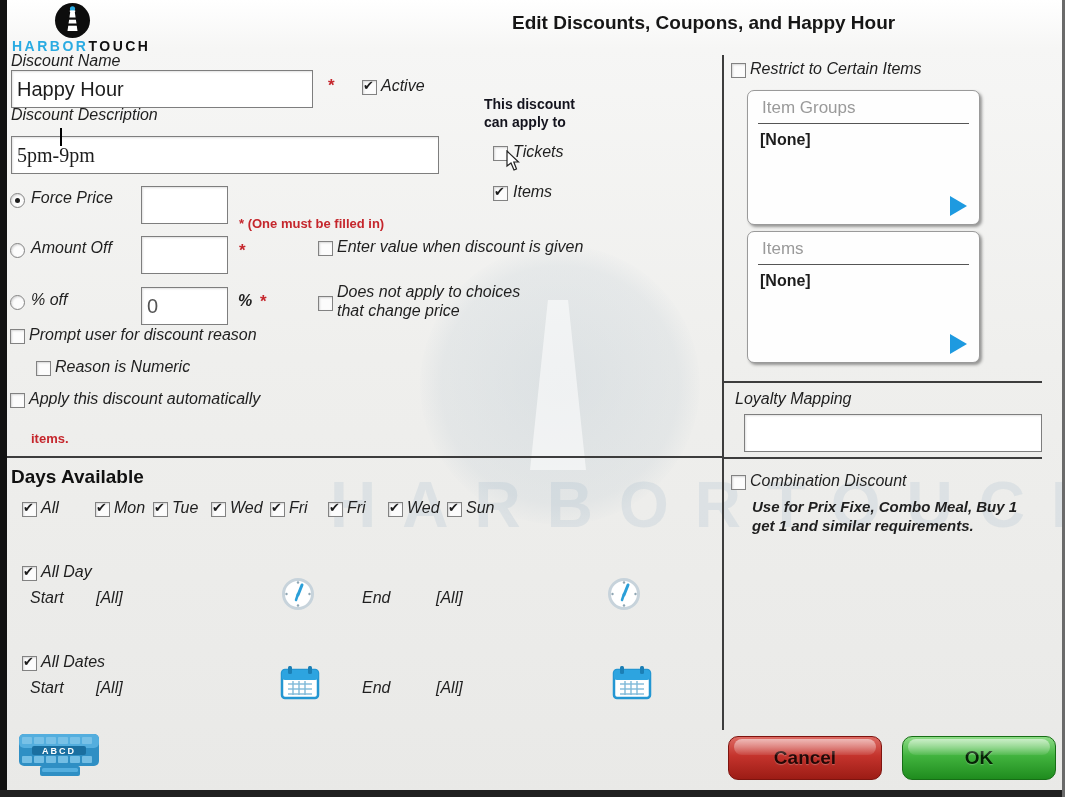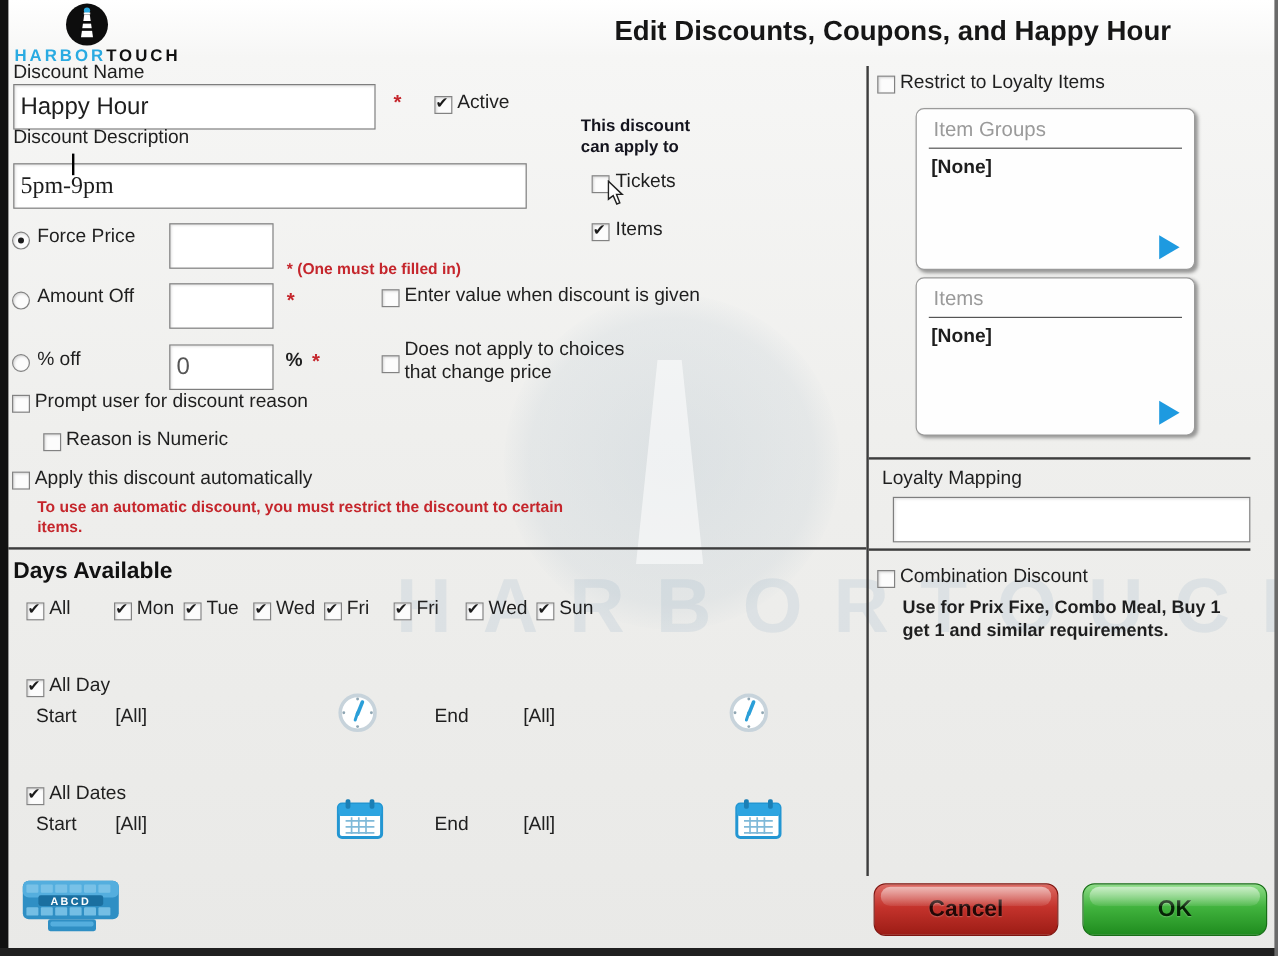--- a/index.html
+++ b/index.html
@@ -5,22 +5,22 @@
   html,body{margin:0;padding:0;}
   body{font-family:"Liberation Sans",sans-serif;background:#d8d8d8;}
   #screen{position:relative;width:1065px;height:797px;overflow:hidden;
     background:linear-gradient(180deg,#ffffff 0%,#f6f6f5 6%,#efefed 45%,#e9e9e7 100%);}
   .abs{position:absolute;}
   
   .edge-left{left:0;top:0;width:7px;height:797px;background:#111;}
   .edge-bottom{left:0;top:790px;width:1065px;height:7px;background:#202020;}
   .edge-right{left:1062px;top:0;width:3px;height:797px;background:#6a6a6a;}
   
-  .lbl{font-size:16px;color:#1f1f1f;white-space:nowrap;}
-  .title{font-size:23px;color:#161616;font-weight:600;white-space:nowrap;}
+  .lbl{font-size:16px;color:#1f1f1f;white-space:nowrap;font-style:italic;}
+  .title{font-size:19px;color:#161616;font-weight:600;white-space:nowrap;}
   .section-title{font-size:19px;color:#111;font-weight:600;}
   .red{color:#c5262c;}
   .note-red{font-size:13px;color:#c5262c;font-weight:600;white-space:nowrap;}
   .bold-sm{font-size:14px;font-weight:700;color:#14141e;line-height:18px;}
   
   .ipt{position:absolute;border:1px solid #7e7e7e;background:#fff;font-size:20px;color:#1d1d1d;
        padding:18px 5px;box-sizing:border-box;font-family:"Liberation Sans",sans-serif;
        box-shadow:inset 1px 1px 2px rgba(0,0,0,.12);}
   
   .cb{width:13px;height:13px;border:1px solid #828282;background:#fcfcfc;display:inline-block;
@@ -28,21 +28,21 @@
   .cb.checked::after{content:"✔";position:absolute;left:0;top:-3px;font-size:13px;color:#1c1c1c;}
   .radio{width:13px;height:13px;border:1px solid #828282;border-radius:50%;background:#fcfcfc;
       display:inline-block;position:absolute;box-shadow:inset 1px 1px 2px rgba(0,0,0,.15);}
   .radio.checked::after{content:"";position:absolute;left:3.5px;top:3.5px;width:5px;height:5px;
       border-radius:50%;background:#1c1c1c;}
   
   .hdiv{position:absolute;height:2px;background:#3d3d3d;}
   .vdiv{position:absolute;width:2px;background:#3d3d3d;}
   
   .panel{position:absolute;background:#fefefe;border:1px solid #9a9a9a;border-radius:7px;
-      box-shadow:2px 2px 3px rgba(40,40,40,.45);margin-left:16px;}
+      box-shadow:2px 2px 3px rgba(40,40,40,.45);}
   .panel-head{position:absolute;left:14px;top:7px;font-size:17px;color:#9a9a9a;}
   .panel-rule{position:absolute;left:10px;right:10px;top:32px;height:1px;background:#555;}
   .panel-val{position:absolute;left:12px;top:40px;font-size:16px;color:#1d1d1d;font-weight:600;}
   .tri{position:absolute;width:0;height:0;border-left:17px solid #1e9ae0;
       border-top:10px solid transparent;border-bottom:10px solid transparent;}
   
   .btn{position:absolute;width:152px;height:42px;border-radius:10px;font-family:"Liberation Sans",sans-serif;
       font-size:19px;font-weight:700;text-align:center;line-height:42px;cursor:pointer;}
   .btn::before{content:"";position:absolute;left:5px;right:5px;top:2px;height:16px;border-radius:8px;
       background:linear-gradient(180deg,rgba(255,255,255,.55),rgba(255,255,255,.08));}
@@ -131,21 +131,20 @@
   <div class="abs lbl" style="left:337px;top:302px;">that change price</div>
 
   <span class="cb" style="left:10px;top:329px;"></span>
   <div class="abs lbl" style="left:29px;top:326px;">Prompt user for discount reason</div>
 
   <span class="cb" style="left:36px;top:361px;"></span>
   <div class="abs lbl" style="left:55px;top:358px;">Reason is Numeric</div>
 
   <span class="cb" style="left:10px;top:393px;"></span>
   <div class="abs lbl" style="left:29px;top:390px;">Apply this discount automatically</div>
-  <div class="abs note-red" style="left:31px;top:415px;font-weight:600;">To use an automatic discount, you must restrict the discount to certain</div>
   <div class="abs note-red" style="left:31px;top:431px;font-weight:600;">items.</div>
 
   <div class="hdiv" style="left:7px;top:456px;width:715px;"></div>
   <div class="vdiv" style="left:722px;top:55px;height:675px;"></div>
   <div class="hdiv" style="left:724px;top:381px;width:318px;height:1.5px;"></div>
   <div class="hdiv" style="left:724px;top:457px;width:318px;height:1.5px;"></div>
 
   <div class="abs section-title" style="left:11px;top:466px;">Days Available</div>
 
   <span class="cb checked" style="left:22px;top:502px;"></span>
@@ -221,21 +220,21 @@
       <line x1="9" y1="20" x2="33" y2="20"></line>
         <line x1="9" y1="25" x2="33" y2="25"></line>
         <line x1="9" y1="30" x2="33" y2="30"></line>
       <line x1="14" y1="17" x2="14" y2="31"></line>
         <line x1="20" y1="17" x2="20" y2="31"></line>
         <line x1="26" y1="17" x2="26" y2="31"></line>
     </g>
   </svg>
 
   <span class="cb" style="left:731px;top:63px;"></span>
-  <div class="abs lbl" style="left:750px;top:60px;">Restrict to Loyalty Items</div>
+  <div class="abs lbl" style="left:750px;top:60px;">Restrict to Certain Items</div>
 
   <div class="panel" style="left:747px;top:90px;width:231px;height:133px;">
     <div class="panel-head">Item Groups</div>
     <div class="panel-rule"></div>
     <div class="panel-val">[None]</div>
     <div class="tri" style="right:12px;bottom:8px;"></div>
   </div>
 
   <div class="panel" style="left:747px;top:231px;width:231px;height:130px;">
     <div class="panel-head">Items</div>

